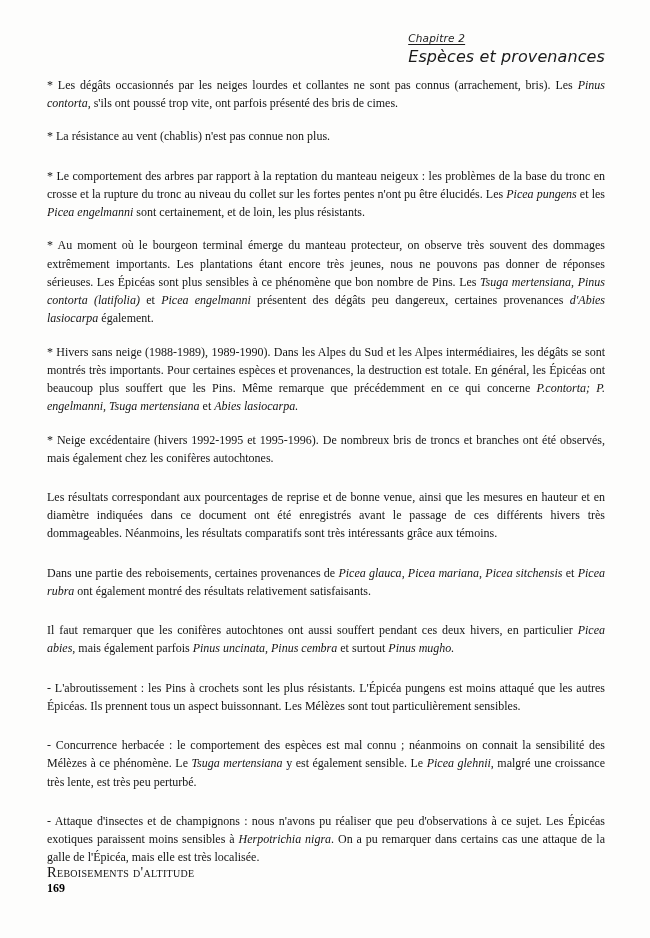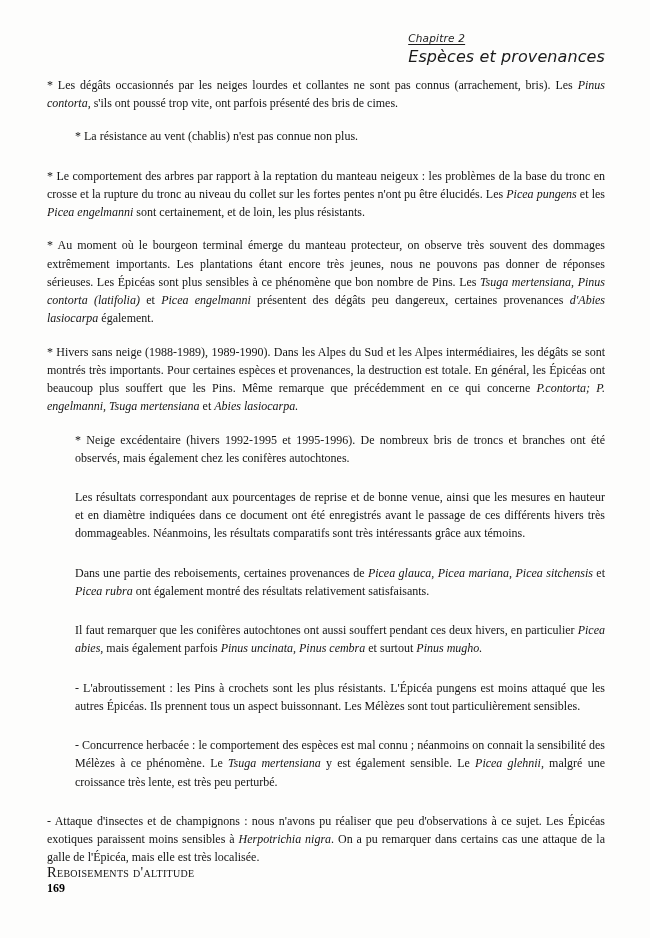--- a/index.html
+++ b/index.html
@@ -64,21 +64,21 @@
   .para {
     font-size: 12px;
     line-height: 1.52;
     text-align: justify;
     text-justify: inter-word;
     margin: 0 0 15px 0;
     color: #141414;
     hyphens: manual;
   }
   .para:last-child { margin-bottom: 0; }
-  .para.gap-large { margin-bottom: 21px; margin-left: 28px; }
+  .para.gap-large { margin-bottom: 21px; }
 
   .para i, .para em { font-style: italic; }
 
   
   .footer {
     position: absolute;
     left: 47px;
     right: 45px;
     bottom: 42px;
     display: flex;

